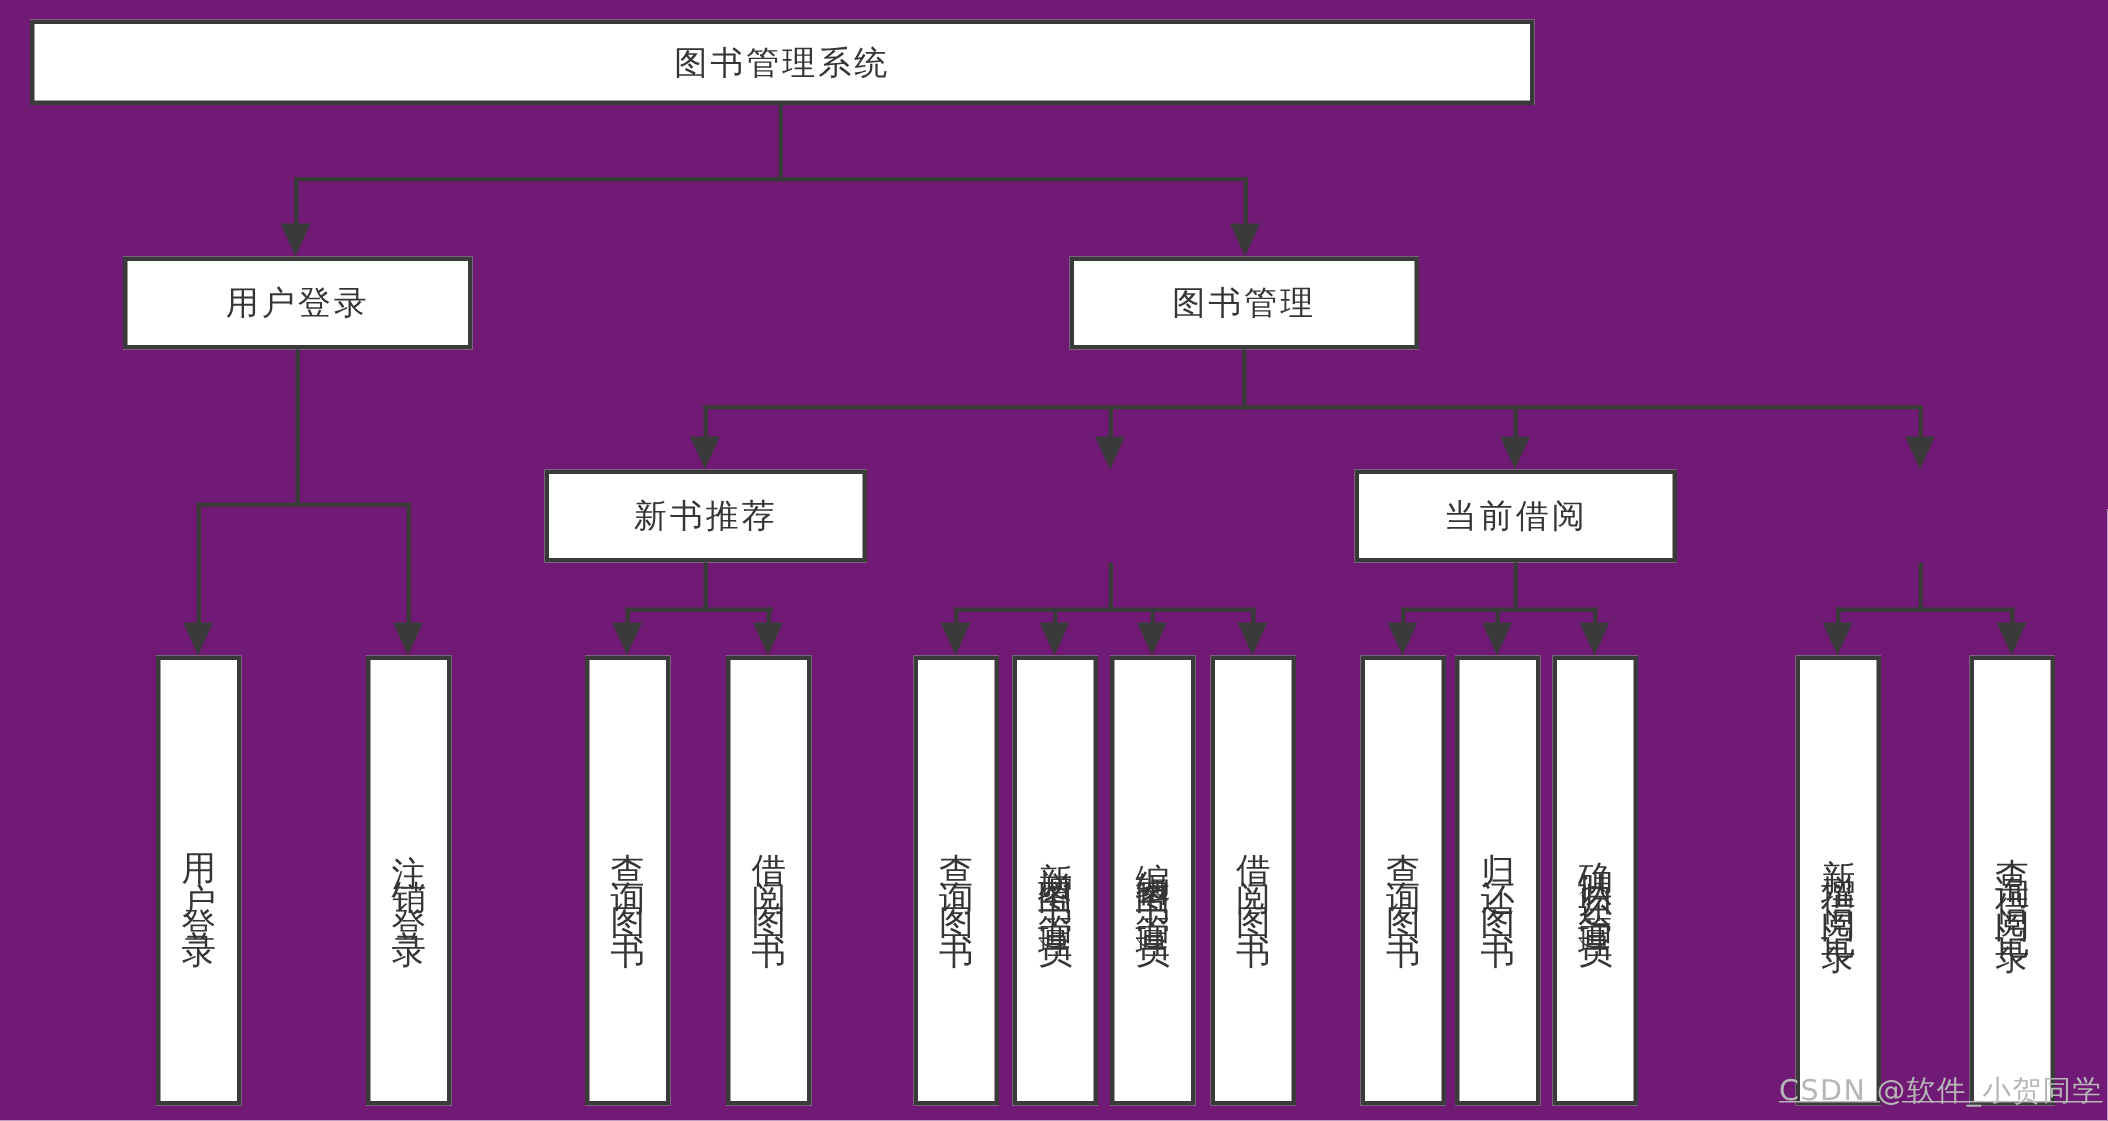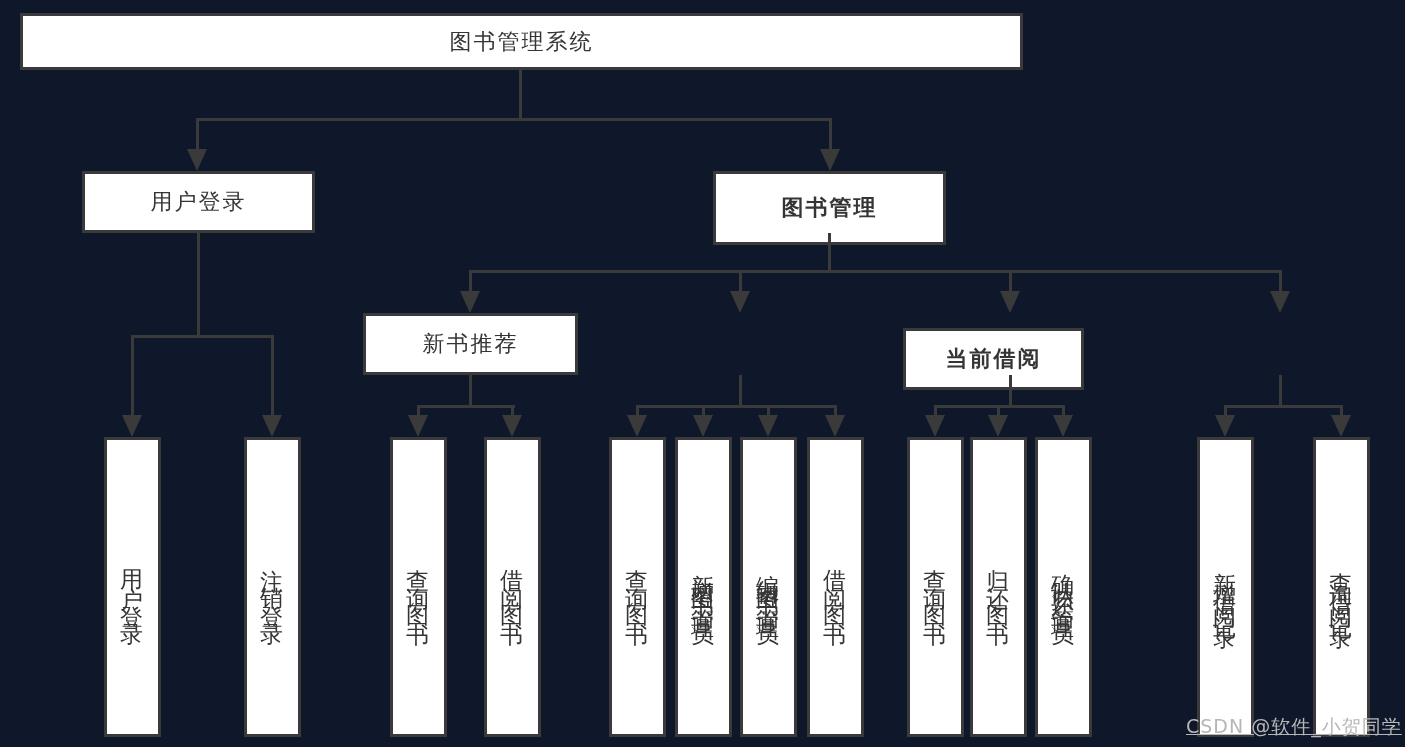--- a/index.html
+++ b/index.html
@@ -5,21 +5,21 @@
   html, body {
     margin: 0;
     padding: 0;
     background: #ffffff;
     font-family: "DejaVu Sans", "Liberation Sans", sans-serif;
   }
   .canvas {
     position: relative;
     width: 1405px;
     height: 747px;
-    background: #0f172a;
+    background: #701a75;
     overflow: hidden;
     color: #303030;
   }
   
   .node {
     position: absolute;
     box-sizing: border-box;
     border: 3px solid #3a3a3a;
     background: #ffffff;
     display: flex;
@@ -52,24 +52,24 @@
     position: absolute;
     width: 0;
     height: 0;
     border-left: 10px solid transparent;
     border-right: 10px solid transparent;
     border-top: 22px solid #3a3a3a;
   }
   
   .b-root   { left: 20px;   top: 13px;  width: 1003px; height: 57px; }
   .b-login  { left: 82px;   top: 171px; width: 233px;  height: 62px; }
-  .b-mgmt   { left: 713px;  top: 171px; width: 233px;  height: 74px; font-weight: bold; }
+  .b-mgmt   { left: 713px;  top: 171px; width: 233px;  height: 62px; }
   .b-newrec { left: 363px;  top: 313px; width: 215px;  height: 62px; }
   .b-borrow { left: 633px;  top: 313px; width: 215px;  height: 62px; }
-  .b-curr   { left: 903px;  top: 328px; width: 181px;  height: 62px; font-weight: bold; }
+  .b-curr   { left: 903px;  top: 313px; width: 215px;  height: 62px; }
   .b-record { left: 1173px; top: 313px; width: 215px;  height: 62px; }
   .leaf { top: 437px; width: 57px; height: 300px; }
   .b-l1  { left: 104px;  }
   .b-l2  { left: 244px;  }
   .b-l3  { left: 390px;  }
   .b-l4  { left: 484px;  }
   .b-l5  { left: 609px;  }
   .b-l6  { left: 675px;  }
   .b-l7  { left: 740px;  }
   .b-l8  { left: 807px;  }

